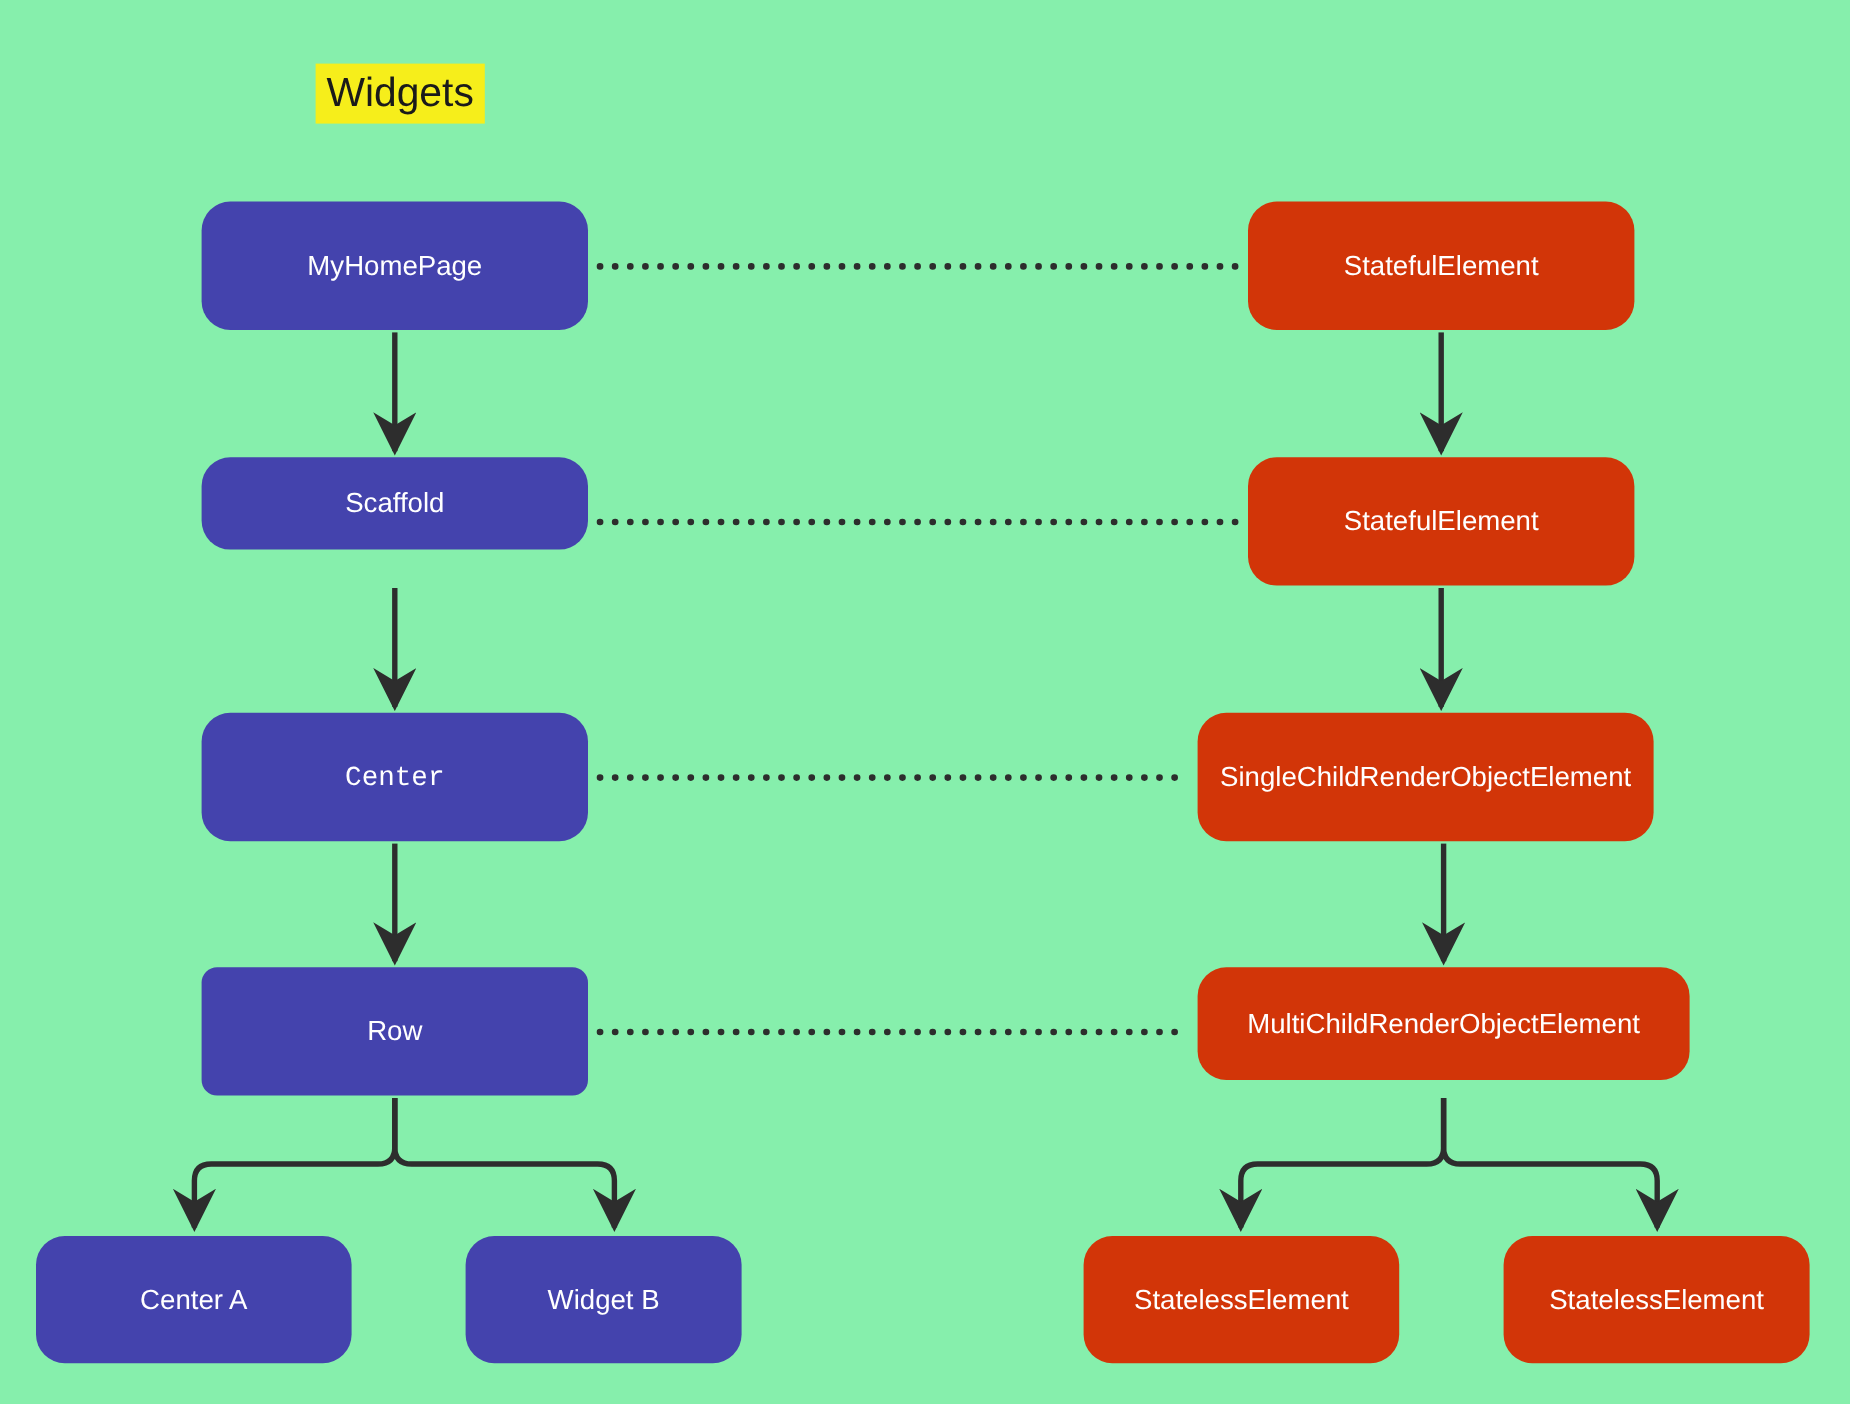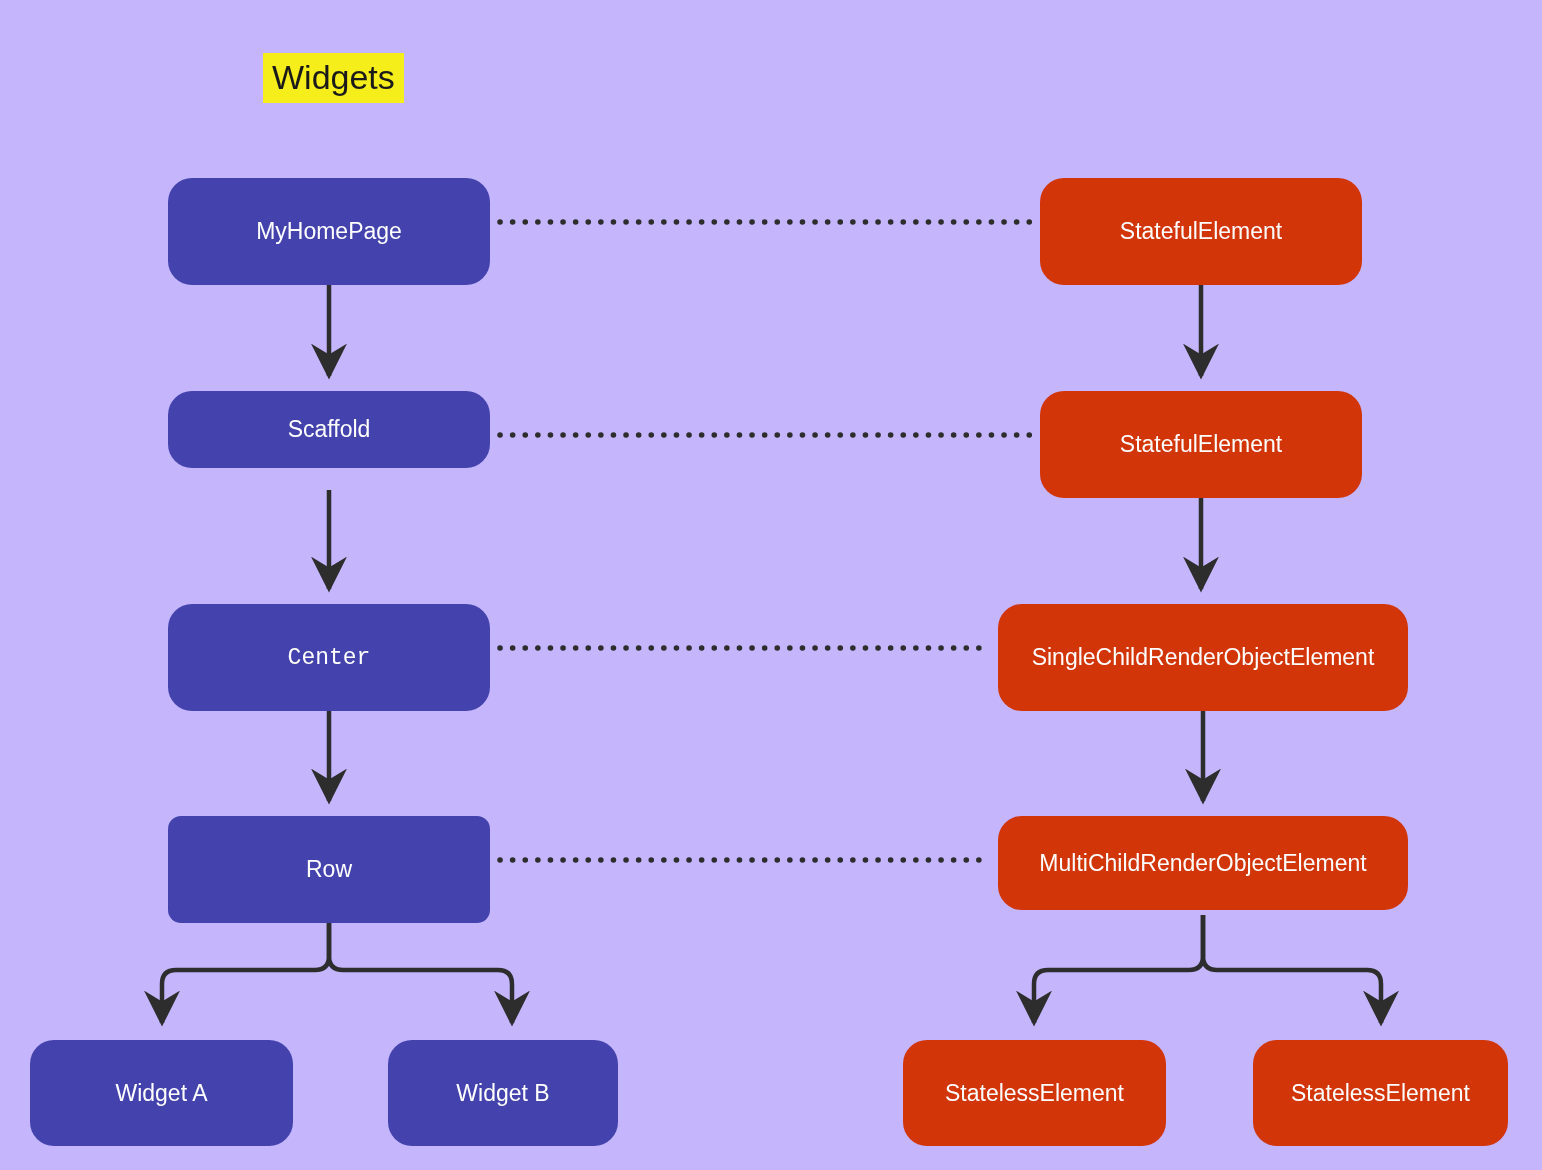--- a/index.html
+++ b/index.html
@@ -5,21 +5,21 @@
   html, body {
     margin: 0;
     padding: 0;
     background: #ffffff;
     font-family: "Liberation Sans", sans-serif;
   }
   .canvas {
     position: relative;
     width: 1542px;
     height: 1170px;
-    background: #c4b5fd;
+    background: #86efac;
     overflow: hidden;
   }
   .connector-layer {
     position: absolute;
     left: 0; top: 0;
     width: 1542px;
     height: 1170px;
     pointer-events: none;
   }
   .col-title {
@@ -34,21 +34,20 @@
   }
   .node {
     position: absolute;
     display: flex;
     align-items: center;
     justify-content: center;
     border-radius: 24px;
     color: #ffffff;
     font-size: 23px;
     white-space: nowrap;
-    margin-top: 10px;
   }
   .node.blue { background: #4443ad; }
   .node.red  { background: #d23508; }
 
   .dotted {
     stroke: #2d2d2d;
     stroke-width: 5.5;
     stroke-dasharray: 0.1 12.5;
     stroke-linecap: round;
     fill: none;
@@ -89,23 +88,23 @@
     <path class="arrow" d="M1203,915 L1203,956 Q1203,970 1189,970 L1048,970 Q1034,970 1034,984 L1034,1023" marker-end="url(#ah)"></path>
     <path class="arrow" d="M1203,915 L1203,956 Q1203,970 1217,970 L1367,970 Q1381,970 1381,984 L1381,1023" marker-end="url(#ah)"></path>
   </svg>
 
   <div class="col-title" style="left:263px; top:53px;">Widgets</div>
 
   <div class="node blue" style="left:168px; top:168px; width:322px; height:107px;">MyHomePage</div>
   <div class="node blue" style="left:168px; top:381px; width:322px; height:77px;">Scaffold</div>
   <div class="node blue" style="left:168px; top:594px; width:322px; height:107px;font-family:Liberation Mono, monospace;">Center</div>
   <div class="node blue" style="left:168px; top:806px; width:322px; height:107px;border-radius:13px;">Row</div>
-  <div class="node blue" style="left:30px; top:1030px; width:263px; height:106px;">Widget A</div>
+  <div class="node blue" style="left:30px; top:1030px; width:263px; height:106px;">Center A</div>
   <div class="node blue" style="left:388px; top:1030px; width:230px; height:106px;">Widget B</div>
 
   <div class="node red" style="left:1040px; top:168px; width:322px; height:107px;">StatefulElement</div>
   <div class="node red" style="left:1040px; top:381px; width:322px; height:107px;">StatefulElement</div>
-  <div class="node red" style="left:998px; top:594px; width:410px; height:107px;">SingleChildRenderObjectElement</div>
+  <div class="node red" style="left:998px; top:594px; width:380px; height:107px;">SingleChildRenderObjectElement</div>
   <div class="node red" style="left:998px; top:806px; width:410px; height:94px;">MultiChildRenderObjectElement</div>
   <div class="node red" style="left:903px; top:1030px; width:263px; height:106px;">StatelessElement</div>
   <div class="node red" style="left:1253px; top:1030px; width:255px; height:106px;">StatelessElement</div>
 
 </div>
 
 </body></html>

